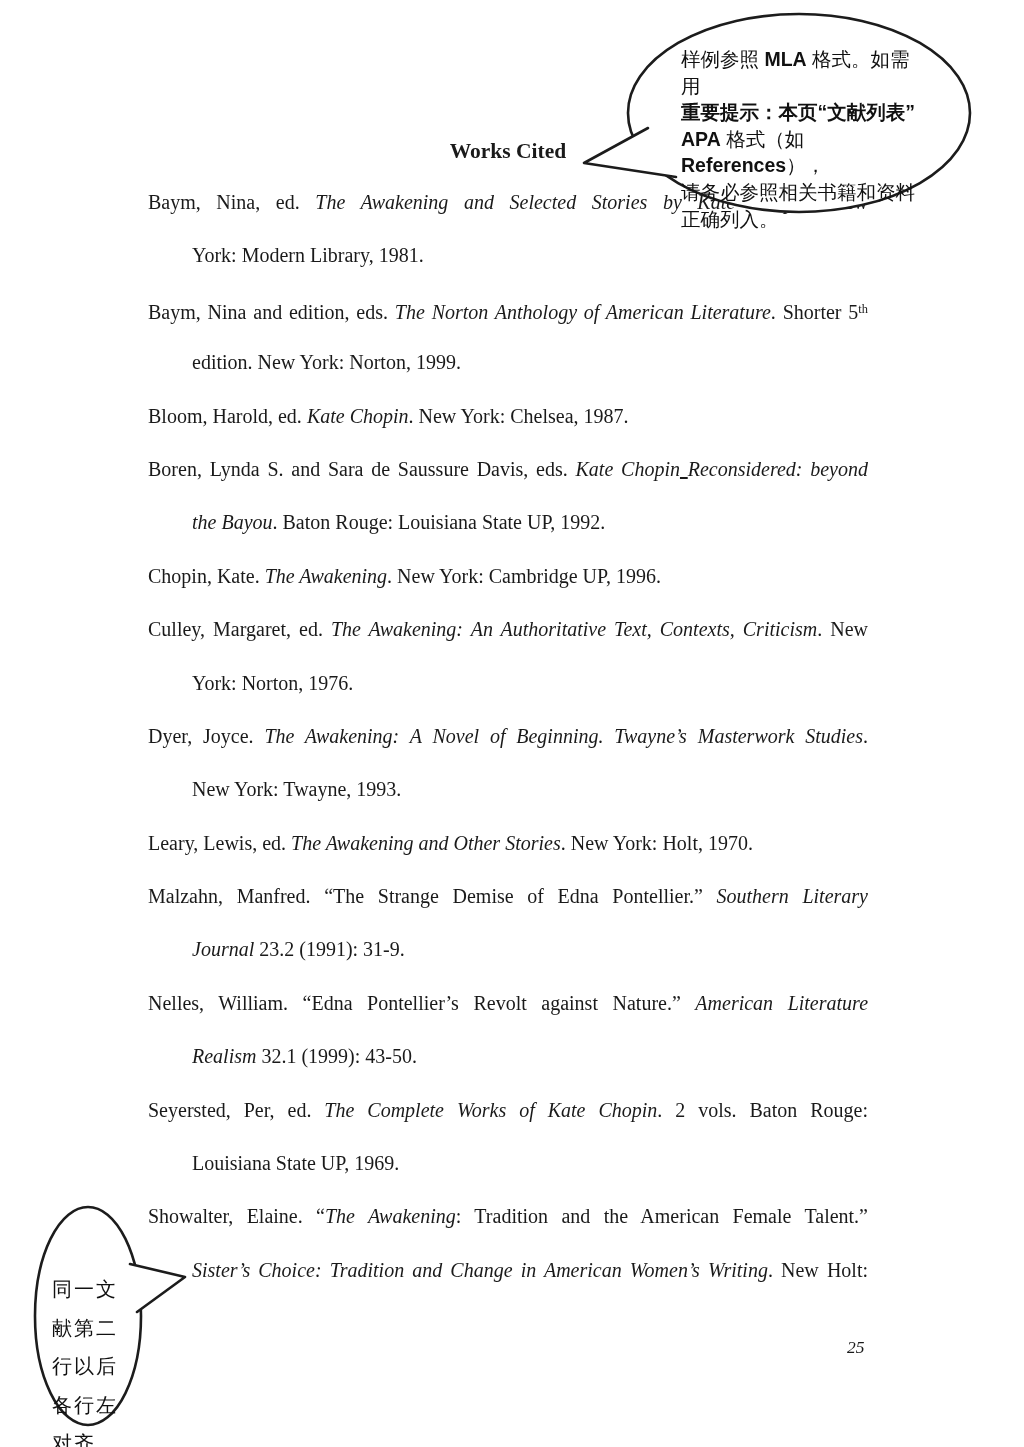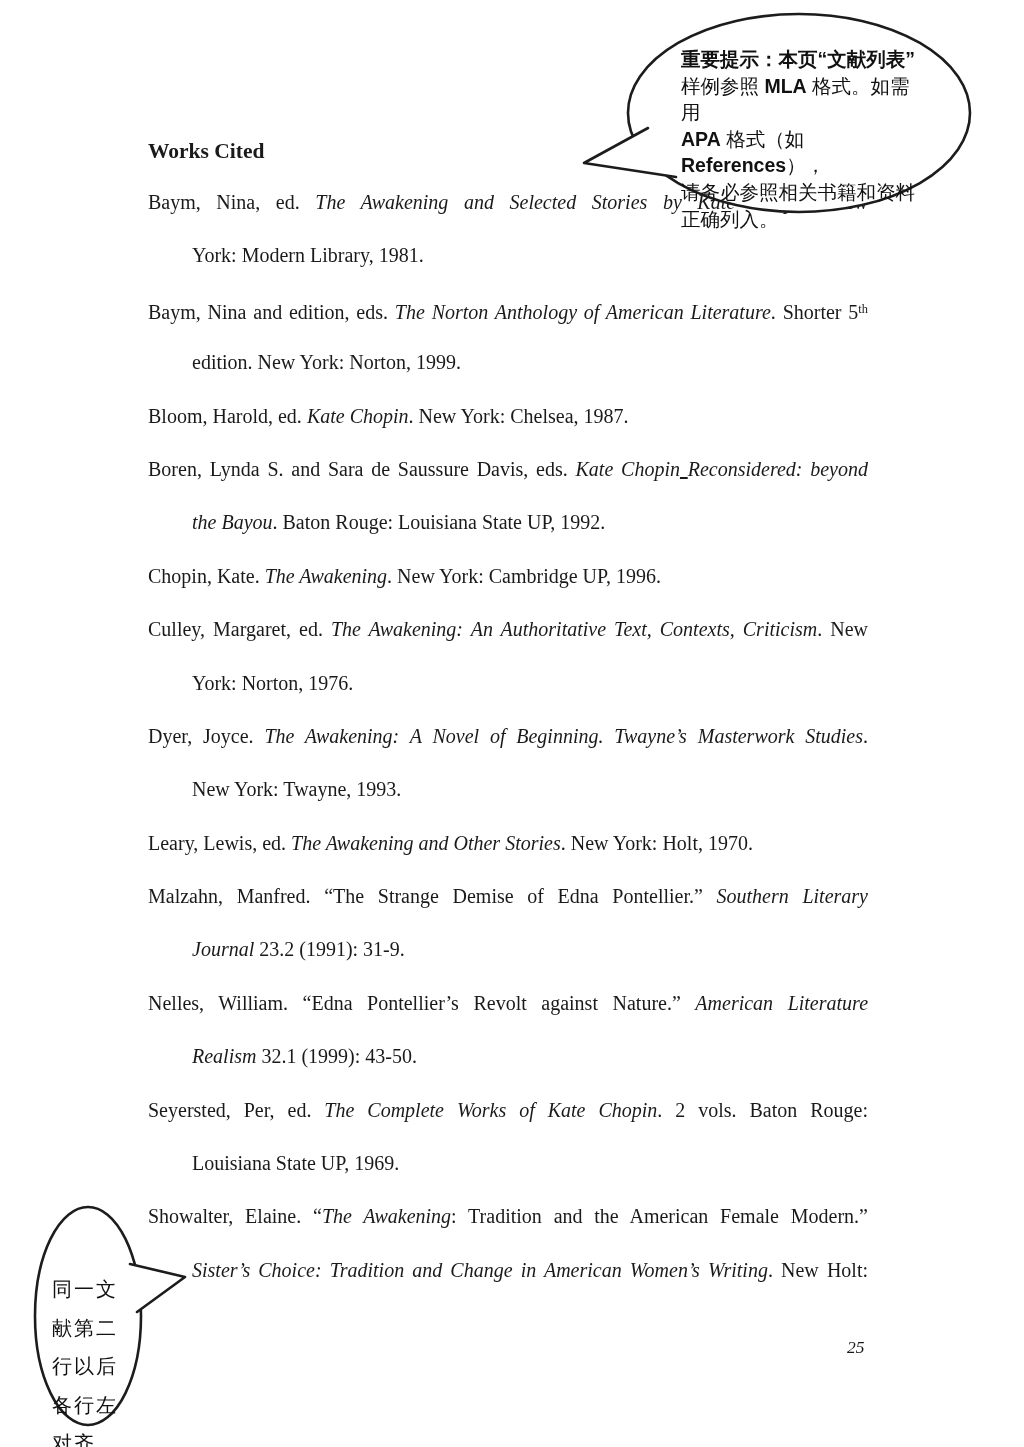--- a/index.html
+++ b/index.html
@@ -3,21 +3,21 @@
 <meta charset="utf-8">
 <style>
   html,body { margin:0; padding:0; background:#ffffff; }
   .page {
     position:relative; width:1024px; height:1447px; background:#ffffff;
     overflow:hidden; color:#1a1a1a;
     font-family:"Liberation Serif", serif;
   }
   .title {
     position:absolute; left:148px; top:139px; width:720px; margin:0;
-    text-align:left; font-size:21.5px; font-weight:700;
+    text-align:center; font-size:21.5px; font-weight:700;
   }
   .citations {
     position:absolute; left:148px; top:176px; width:720px;
     font-size:20px;
   }
   .cl { height:53.4px; line-height:53.4px; overflow:hidden; }
   .cl.ind { margin-left:44px; }
   .cl.just { text-align:justify; text-align-last:justify; }
   .it { font-style:italic; }
   .bd { font-weight:700; }
@@ -59,36 +59,36 @@
       <div class="cl ind"><span>York: Norton, 1976.</span></div>
       <div class="cl just"><span>Dyer, Joyce. </span><span class="it">The Awakening: A Novel of Beginning. Twayne’s Masterwork Studies</span><span>.</span></div>
       <div class="cl ind"><span>New York: Twayne, 1993.</span></div>
       <div class="cl"><span>Leary, Lewis, ed. </span><span class="it">The Awakening and Other Stories</span><span>. New York: Holt, 1970.</span></div>
       <div class="cl just"><span>Malzahn, Manfred. “The Strange Demise of Edna Pontellier.” </span><span class="it">Southern Literary</span></div>
       <div class="cl ind"><span class="it">Journal</span><span> 23.2 (1991): 31-9.</span></div>
       <div class="cl just"><span>Nelles, William. “Edna Pontellier’s Revolt against Nature.” </span><span class="it">American Literature</span></div>
       <div class="cl ind"><span class="it">Realism</span><span> 32.1 (1999): 43-50.</span></div>
       <div class="cl just"><span>Seyersted, Per, ed. </span><span class="it">The Complete Works of Kate Chopin</span><span>. 2 vols. Baton Rouge:</span></div>
       <div class="cl ind"><span>Louisiana State UP, 1969.</span></div>
-      <div class="cl just"><span>Showalter, Elaine. “</span><span class="it">The Awakening</span><span>: Tradition and the American Female Modern.”</span></div>
+      <div class="cl just"><span>Showalter, Elaine. “</span><span class="it">The Awakening</span><span>: Tradition and the American Female Talent.”</span></div>
       <div class="cl ind just"><span class="it">Sister’s Choice: Tradition and Change in American Women’s Writing</span><span>. New Holt:</span></div>
     </div>
 
   <svg class="bubble-layer" width="1024" height="1447" viewBox="0 0 1024 1447">
     <g fill="#ffffff" stroke="#1c1c1c" stroke-width="2.6" stroke-linejoin="round" stroke-linecap="round">
       <ellipse cx="799" cy="113" rx="171" ry="99"></ellipse>
       <path d="M 648 128 L 584 163 L 676 177"></path>
       <ellipse cx="88" cy="1316" rx="53" ry="109"></ellipse>
       <path d="M 130 1264 L 185 1277 L 137 1312"></path>
     </g>
   </svg>
 
   <div class="callout-top" id="callout-top">
+      <div><span>样例参照 </span><span class="bd">MLA</span><span> 格式。如需用</span></div>
       <div><span class="bd">重要提示：本页“文献列表”</span></div>
-      <div><span>样例参照 </span><span class="bd">MLA</span><span> 格式。如需用</span></div>
       <div><span class="bd">APA</span><span> 格式（如 </span><span class="bd">References</span><span>），</span></div>
       <div><span>请务必参照相关书籍和资料</span></div>
       <div><span>正确列入。</span></div>
     </div>
 
   <div class="callout-bottom" id="callout-bottom">
       <div>同一文</div>
       <div>献第二</div>
       <div>行以后</div>
       <div>各行左</div>

